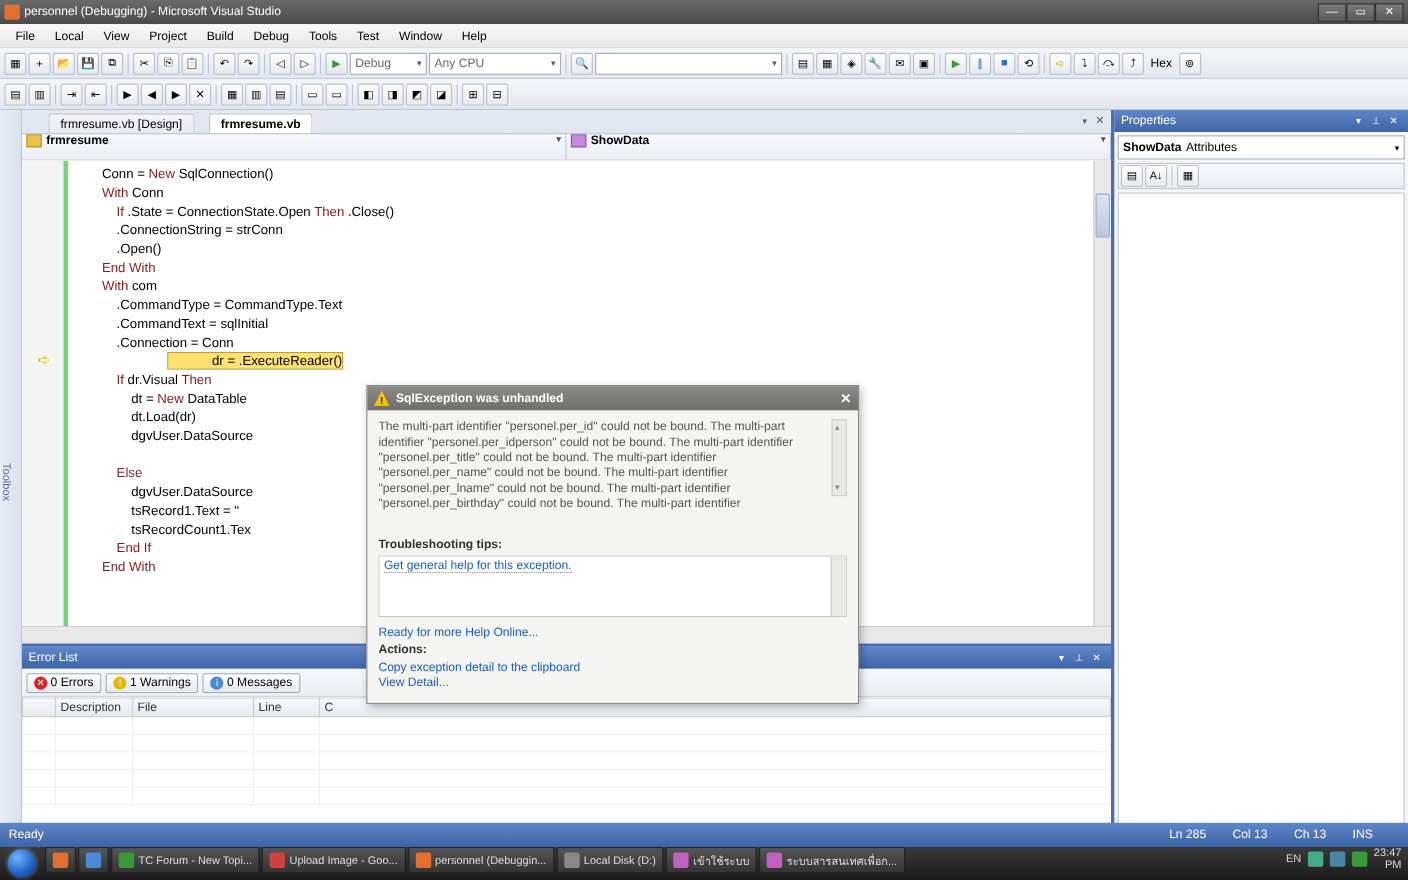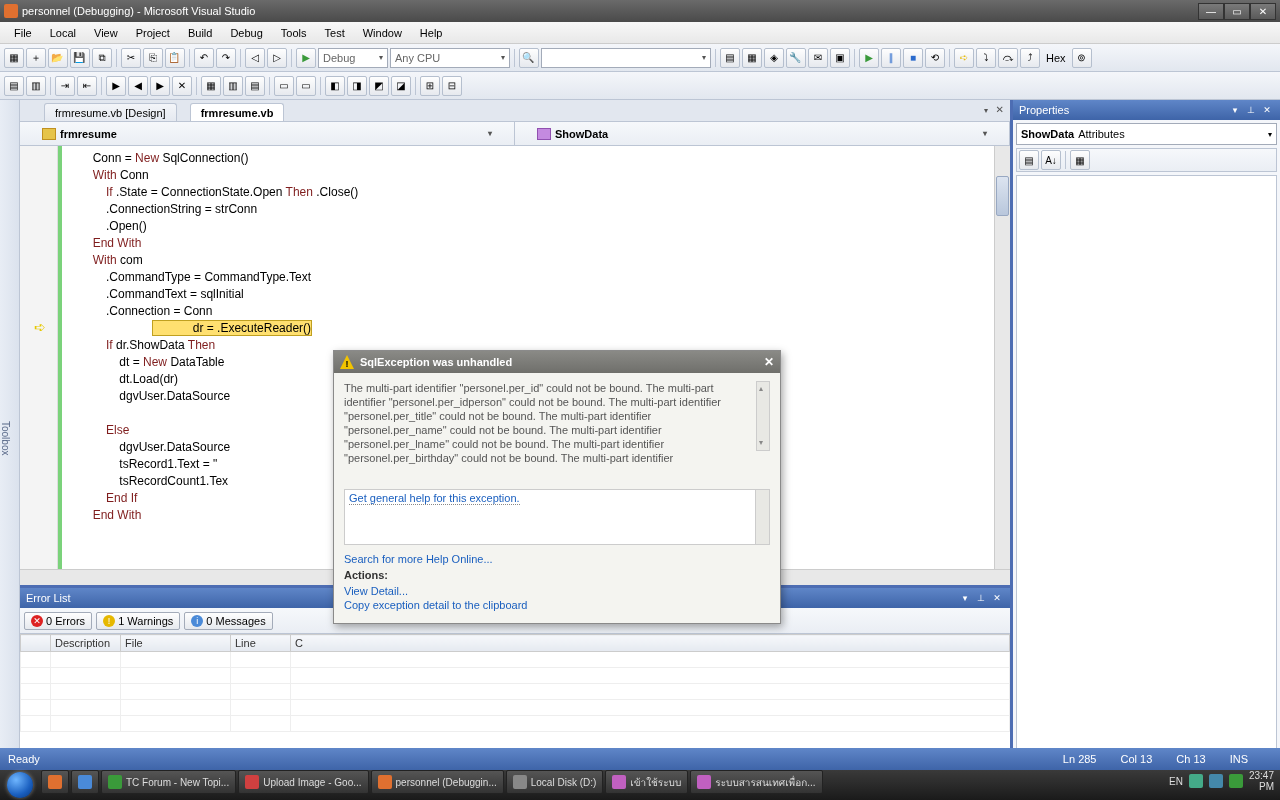--- a/index.html
+++ b/index.html
@@ -20,21 +20,21 @@
 .play { color:#3a9a3a; }
 .main { position:absolute; top:100px; left:0; right:0; bottom:30px; display:flex; }
 .sidebar-left { width:20px; background:linear-gradient(90deg,#e8edf5,#dbe2ed); border-right:1px solid #bcc5d4; writing-mode:vertical-lr; text-align:center; padding-top:6px; font-size:10px; color:#5b6b8a; cursor:pointer; }
 .editor-area { flex:1; display:flex; flex-direction:column; position:relative; }
 .tabs-row { height:22px; background:#e2e7ef; display:flex; align-items:flex-end; padding-left:24px; border-bottom:1px solid #bcc5d4; gap:12px; position:relative; }
 .tab { padding:3px 10px 2px; background:linear-gradient(#f3f5f9,#e5e9f0); border:1px solid #bcc5d4; border-bottom:none; border-radius:3px 3px 0 0; font-size:11px; cursor:pointer; margin-right:1px; }
 .tab.active { background:#fff; font-weight:bold; position:relative; z-index:2; }
 .tabs-row .tab-close { position:absolute; right:6px; top:4px; font-size:10px; color:#555; cursor:pointer; }
 .tabs-row .tab-dd { position:absolute; right:22px; top:6px; font-size:8px; color:#555; cursor:pointer; }
 .nav-row { height:24px; background:linear-gradient(#f6f8fb,#eaeef4); border-bottom:1px solid #bcc5d4; display:flex; }
-.nav-combo { flex:1; border-right:1px solid #bcc5d4; display:flex; align-items:center; padding:0 22px; font-size:11px; font-weight:bold; cursor:pointer; }
+.nav-combo { flex:1; border-right:1px solid #bcc5d4; display:flex; padding:0 4px; font-size:11px; font-weight:bold; cursor:pointer; }
 .nav-combo .icon { width:14px; height:12px; background:#e6c44a; border:1px solid #c09020; margin-right:4px; }
 .nav-combo.right .icon { background:#c48ae0; border-color:#9050b0; }
 .nav-combo::after { content:"▾"; margin-left:auto; font-size:8px; color:#555; }
 .code-wrap { flex:1; display:flex; overflow:hidden; position:relative; background:#fff; }
 .gutter { width:38px; background:#f4f4f4; border-right:1px solid #ddd; position:relative; }
 .gutter .edge { position:absolute; left:38px; top:0; bottom:0; width:4px; background:#7bd27b; }
 .gutter .arrow { position:absolute; left:14px; top:173px; color:#e6c800; font-size:14px; }
 .code { flex:1; font-family:Consolas,monospace; font-size:12px; line-height:17px; padding:4px 0 4px 8px; white-space:pre; overflow:auto; color:#000; }
 .kw { color:#7f1d1d; }
 .hl { background:#ffe070; outline:1px solid #c0a020; }
@@ -223,21 +223,21 @@
 <span>        </span><span class="kw">With</span><span> Conn</span>
 <span>            </span><span class="kw">If</span><span> .State = ConnectionState.Open </span><span class="kw">Then</span><span> .Close()</span>
 <span>            .ConnectionString = strConn</span>
 <span>            .Open()</span>
 <span>        </span><span class="kw">End With</span>
 <span>        </span><span class="kw">With</span><span> com</span>
 <span>            .CommandType = CommandType.Text</span>
 <span>            .CommandText = sqlInitial</span>
 <span>            .Connection = Conn</span>
             <span class="hl">            dr = .ExecuteReader()</span>
-<span>            </span><span class="kw">If</span><span> dr.ShowData </span><span class="kw">Then</span>
+<span>            </span><span class="kw">If</span><span> dr.Visual </span><span class="kw">Then</span>
 <span>                dt = </span><span class="kw">New</span><span> DataTable</span>
 <span>                dt.Load(dr)</span>
 <span>                dgvUser.DataSource</span>
 <span></span>
 <span>            </span><span class="kw">Else</span>
 <span>                dgvUser.DataSource</span>
 <span>                tsRecord1.Text = "</span>
 <span>                tsRecordCount1.Tex</span>
 <span>            </span><span class="kw">End If</span>
 <span>        </span><span class="kw">End With</span></div>
@@ -361,29 +361,30 @@
   <div class="popup-hd">
     <span class="warn">!</span>
     <span>SqlException was unhandled</span>
     <span class="pc">✕</span>
   </div>
   <div class="popup-body">
     <div class="popup-msg">
       <span>The multi-part identifier "personel.per_id" could not be bound. The multi-part identifier "personel.per_idperson" could not be bound. The multi-part identifier "personel.per_title" could not be bound. The multi-part identifier "personel.per_name" could not be bound. The multi-part identifier "personel.per_lname" could not be bound. The multi-part identifier "personel.per_birthday" could not be bound. The multi-part identifier</span>
       <div class="scrl"></div>
     </div>
+    <div class="popup-sub">Troubleshooting tips:</div>
     <div class="popup-box">
       <a>Get general help for this exception.</a>
       <div class="scrl"></div>
     </div>
-    <span class="popup-link">Search for more Help Online...</span>
+    <span class="popup-link">Ready for more Help Online...</span>
     <div class="popup-sub">Actions:</div>
     <div class="popup-act">
+      <span class="al">Copy exception detail to the clipboard</span>
       <span class="al">View Detail...</span>
-      <span class="al">Copy exception detail to the clipboard</span>
     </div>
   </div>
 </div>
 
 <div class="statusbar" style="bottom:30px">
   <span>Ready</span>
   <span class="spacer"></span>
   <span class="cell">Ln 285</span>
   <span class="cell">Col 13</span>
   <span class="cell">Ch 13</span>

